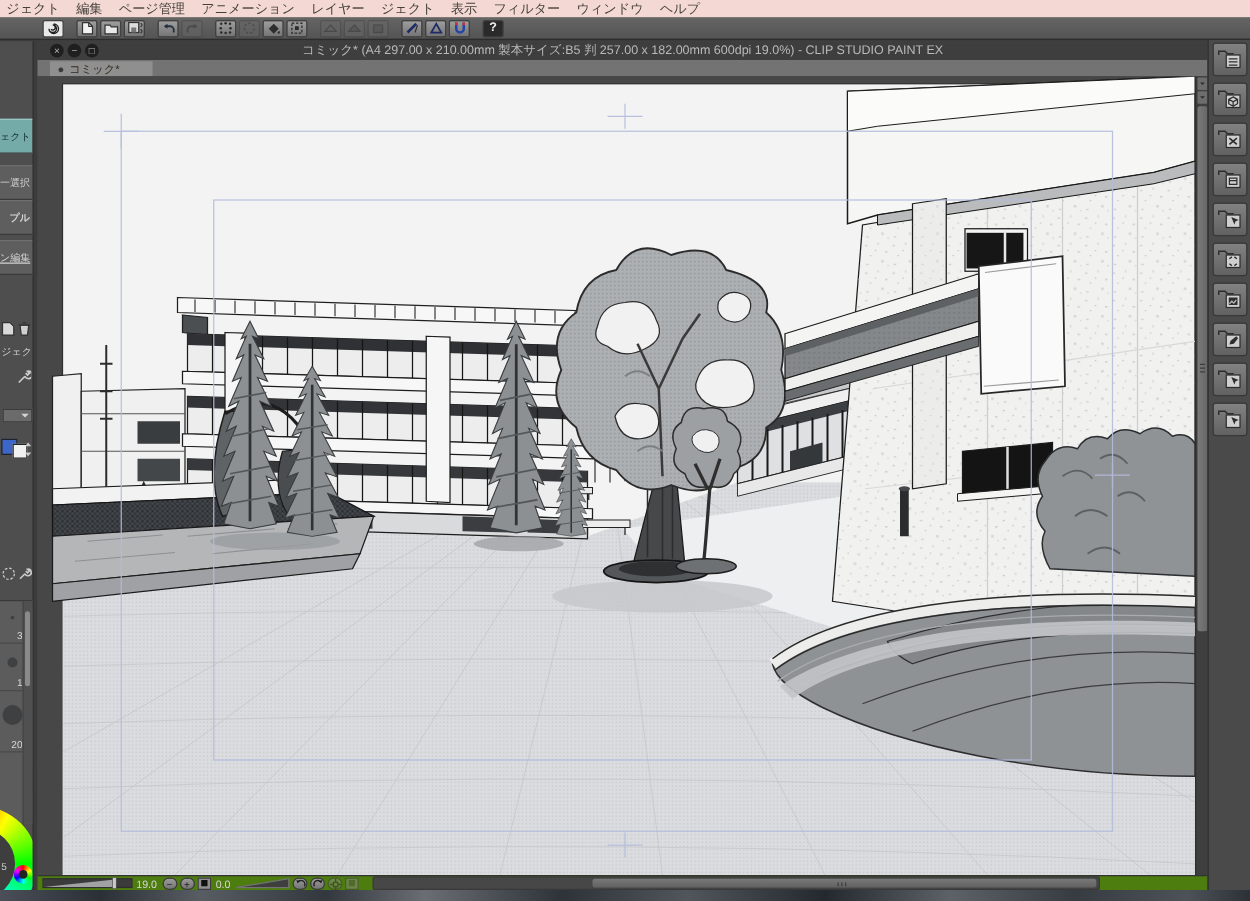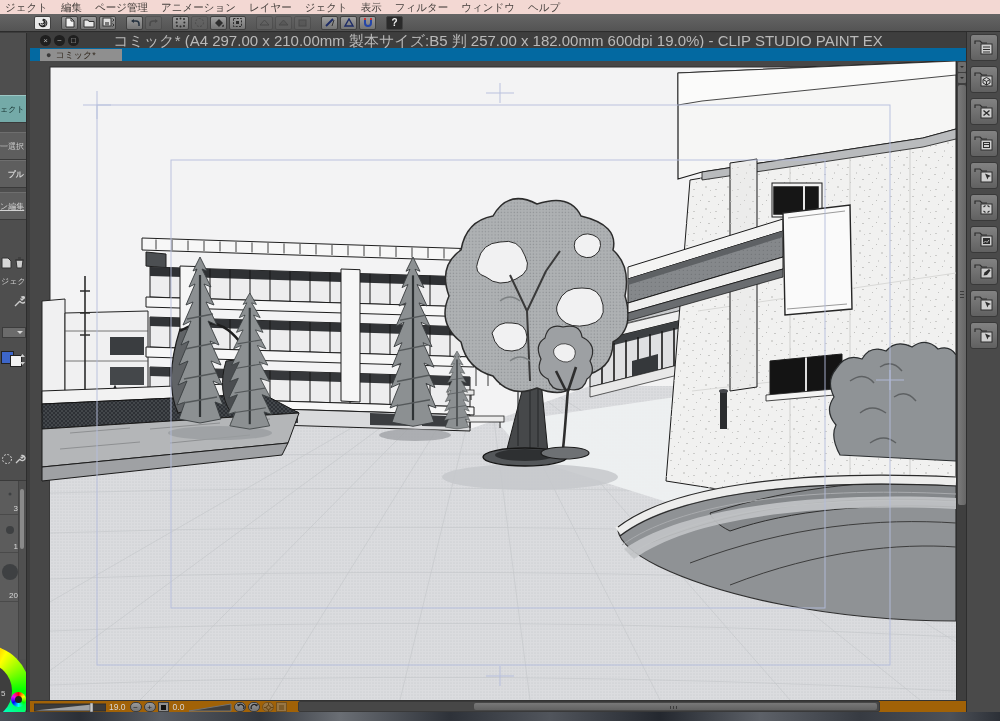--- a/index.html
+++ b/index.html
@@ -17,35 +17,35 @@
   .cbtn.logo{background:#e9e9e9;}
   .cbtn.dim{opacity:.42;background:#6a6a6a;}
   .cbtn.dark{background:#2a2a2a;color:#eee;font-size:10px;font-weight:bold;}
   .cgap{width:8px;}
   .cbtn svg{display:block;}
   
   #window{left:30px;top:33px;width:936px;height:679px;background:#474747;}
   #titlebar{left:0;top:0;width:936px;height:15px;background:#3e3e3e;border-bottom:1px solid #2a2a2a;}
   .winbtn{position:absolute;top:2px;width:11px;height:11px;border-radius:6px;background:#1f1f1f;
     color:#b5b5b5;font-size:8px;line-height:11px;text-align:center;}
-  #title-text{position:absolute;left:0;right:0;top:0;text-align:center;font-size:15px;color:#b9b9b9;line-height:15px;white-space:nowrap;}
-  #tabbar{left:0;top:15px;width:936px;height:13px;background:#0369a1;}
+  #title-text{position:absolute;left:0;right:0;top:0;text-align:center;font-size:10px;color:#b9b9b9;line-height:15px;white-space:nowrap;}
+  #tabbar{left:0;top:15px;width:936px;height:13px;background:#737373;}
   #doc-tab{position:absolute;left:10px;top:1px;height:12px;background:#8f8f8f;color:#33291f;
     font-size:9px;line-height:12px;padding:0 26px 0 6px;}
   #doc-tab b{color:#3a3a3a;font-weight:normal;margin-right:4px;}
   #canvas-wrap{left:0;top:28px;width:936px;height:639px;background:#474747;overflow:hidden;}
   
   #vscroll{position:absolute;right:0;top:0;width:10px;height:639px;background:#3f3f3f;border-left:1px solid #2e2e2e;box-sizing:border-box;}
   #vscroll .sbtn{position:absolute;left:1px;width:8px;height:10px;background:#6d6d6d;border-radius:1px;}
   #vscroll .sbtn:after{content:"";position:absolute;left:2px;top:4px;border:2px solid transparent;border-top-color:#2e2e2e;}
   #vthumb{position:absolute;left:1px;top:24px;width:8px;height:420px;background:linear-gradient(90deg,#7a7a7a,#666);border-radius:2px;}
   .grip{position:absolute;left:2px;width:4px;height:1px;background:#3c3c3c;}
   
-  #statusbar{left:0;top:667px;width:936px;height:12px;background:#a16207;border-top:1px solid #333;
-    display:flex;align-items:flex-end;font-size:8.5px;color:#d6d6d6;padding-left:4px;box-sizing:border-box;}
+  #statusbar{left:0;top:667px;width:936px;height:12px;background:#4d7c0f;border-top:1px solid #333;
+    display:flex;align-items:center;font-size:8.5px;color:#d6d6d6;padding-left:4px;box-sizing:border-box;}
   .sv{margin:0 3px;white-space:nowrap;}
   .rbtn{width:12px;height:10px;border-radius:5px;background:linear-gradient(#9a9a9a,#757575);border:1px solid #3d3d3d;
     color:#222;font-size:8px;line-height:9px;text-align:center;margin:0 1px;box-sizing:border-box;}
   .sqbtn{width:11px;height:10px;background:#8f8f8f;border:1px solid #3d3d3d;margin:0 1px;display:flex;align-items:center;justify-content:center;box-sizing:border-box;}
   .sqbtn i{display:block;width:5px;height:5px;background:#111;}
   #hscroll{position:relative;width:580px;height:9px;background:#474747;border:1px solid #393939;border-radius:2px;margin-left:10px;}
   #hthumb{position:absolute;left:175px;top:0;width:403px;height:7px;background:linear-gradient(#787878,#626262);border-radius:2px;margin:1px 0 0 0;}
   .hgrip{position:absolute;top:3px;width:1px;height:3px;background:#3c3c3c;}
   
   #leftdock{left:0;top:33px;width:27px;height:679px;background:#4e4e4e;border-right:1px solid #2d2d2d;box-sizing:border-box;overflow:hidden;}

